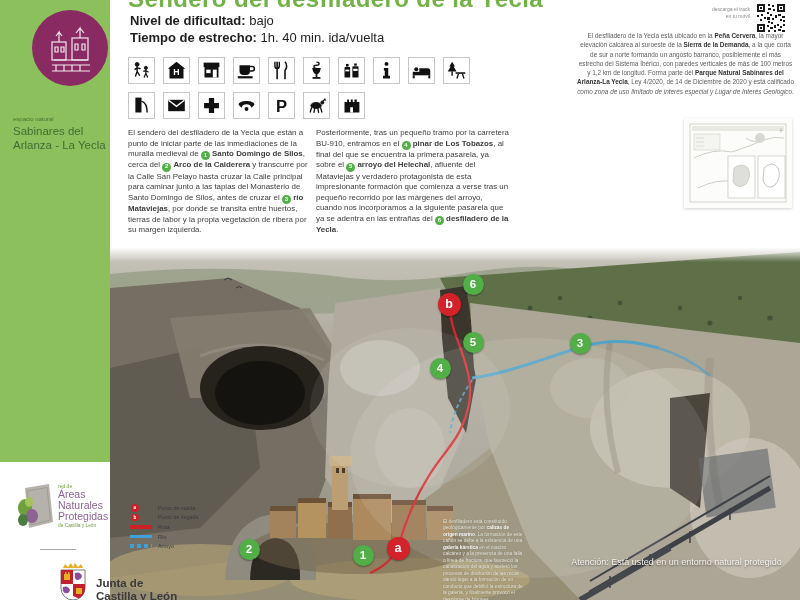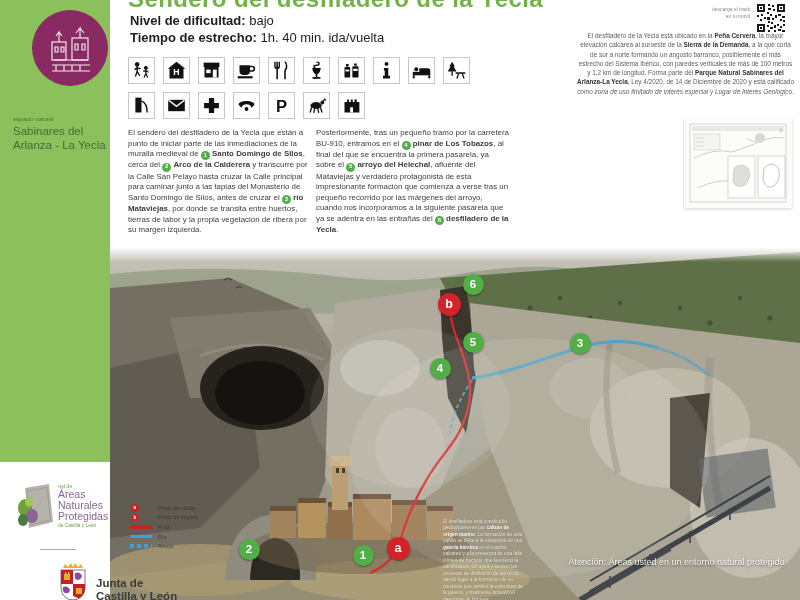--- a/index.html
+++ b/index.html
@@ -396,21 +396,21 @@
       <span class="legend-label">Río</span>
     </div>
     <div class="legend-row">
       <span class="sw">
         <span class="bar bluedash"></span>
       </span>
       <span class="legend-label">Arroyo</span>
     </div>
   </div>
 <div class="geology"><span>El desfiladero está constituido geológicamente por </span><span class="b">calizas de origen marino</span><span>. La formación de este cañón se debe a la existencia de una </span><span class="b">galería kárstica</span><span> en el macizo calcáreo y a la presencia de una falla o línea de fractura, que favoreció la canalización del agua y aceleró los procesos de disolución de las rocas dando lugar a la formación de un conducto que debilitó la estructura de la galería, y finalmente provocó el desplome de bloques.</span></div>
-<div class="warning">Atención: Áreas usted en un entorno natural protegido</div>
+<div class="warning">Atención: Está usted en un entorno natural protegido</div>
 
 <div class="areas-logo">
   <svg width="40" height="52" viewBox="0 0 40 52">
     <path d="M10 6 L34 2 L38 40 L14 46 Z" fill="#b5b2ac"></path>
     <path d="M12 9 L32 5.5 L35.5 38 L16 43 Z" fill="none" stroke="#9a978f" stroke-width="0.8"></path>
     <ellipse cx="10" cy="26" rx="7" ry="9" fill="#6fa03c"></ellipse>
     <ellipse cx="17" cy="34" rx="6" ry="7" fill="#8d6394"></ellipse>
     <ellipse cx="8" cy="38" rx="5" ry="6" fill="#4a7c3f"></ellipse>
     <ellipse cx="14" cy="20" rx="4" ry="5" fill="#a4c35a"></ellipse>
   </svg>

